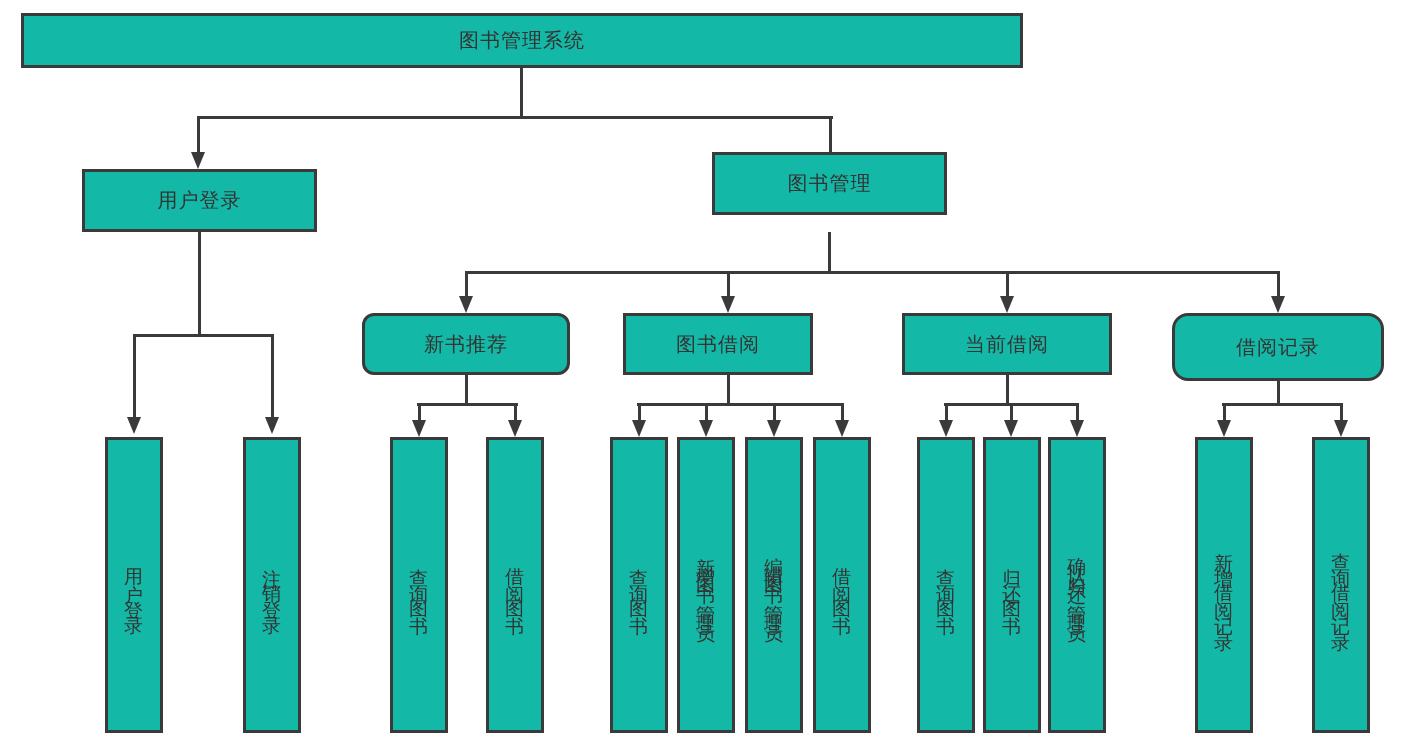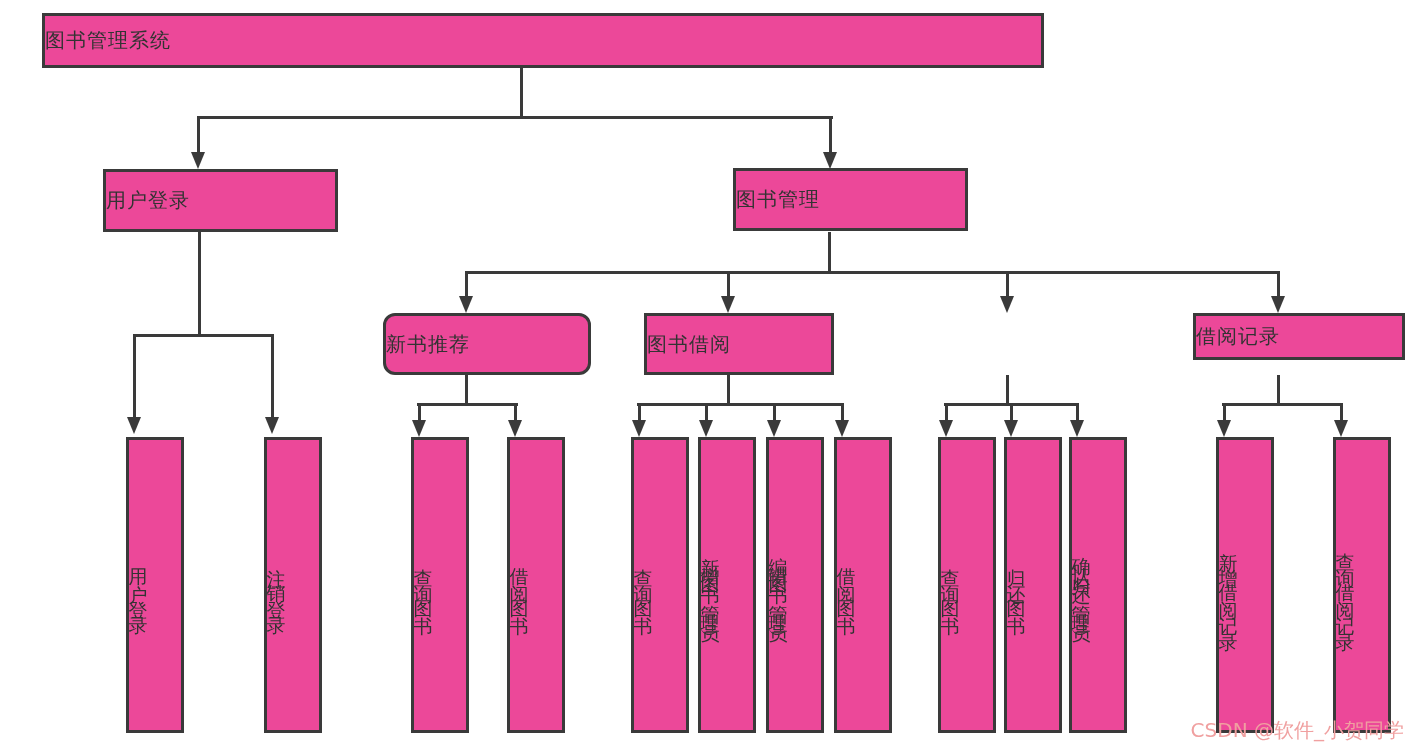--- a/index.html
+++ b/index.html
@@ -8,26 +8,25 @@
   #stage {
     position: relative;
     width: 1405px;
     height: 747px;
     background: #ffffff;
     overflow: hidden;
   }
   .box {
     position: absolute;
     border: 3px solid #3a3a3a;
-    background: #ec4899;
+    background: #14b8a6;
     display: flex;
     align-items: center;
-    justify-content: flex-start;
+    justify-content: center;
     color: #333333;
-    margin-left: 21px;
   }
   .hbox span {
     font-size: 20px;
     letter-spacing: 1px;
     white-space: nowrap;
   }
   .vbox span {
     writing-mode: vertical-rl;
     text-orientation: mixed;
     font-size: 19px;
@@ -40,25 +39,25 @@
   .tri {
     position: absolute;
     width: 0; height: 0;
     border-left: 7px solid transparent;
     border-right: 7px solid transparent;
     border-top: 17px solid #3a3a3a;
   }
   
   #n-root        { left: 21px;   top: 13px;  width: 1002px; height: 55px; }
   #n-userlogin   { left: 82px;   top: 169px; width: 235px;  height: 63px; }
-  #n-bookmgmt    { left: 712px;  top: 168px; width: 235px;  height: 63px; }
+  #n-bookmgmt    { left: 712px;  top: 152px; width: 235px;  height: 63px; }
   #n-newbookrec  { left: 362px;  top: 313px; width: 208px;  height: 62px; border-radius: 12px; }
   #n-bookborrow  { left: 623px;  top: 313px; width: 190px;  height: 62px; }
   #n-currentbor  { left: 902px;  top: 313px; width: 210px;  height: 62px; }
-  #n-borrecords  { left: 1172px; top: 313px; width: 212px;  height: 47px; }
+  #n-borrecords  { left: 1172px; top: 313px; width: 212px;  height: 68px; border-radius: 16px; }
   #n-l-userlogin { left: 105px;  top: 437px; width: 58px;   height: 296px; }
   #n-l-logout    { left: 243px;  top: 437px; width: 58px;   height: 296px; }
   #n-l-rec-q     { left: 390px;  top: 437px; width: 58px;   height: 296px; }
   #n-l-rec-b     { left: 486px;  top: 437px; width: 58px;   height: 296px; }
   #n-l-bb-q      { left: 610px;  top: 437px; width: 58px;   height: 296px; }
   #n-l-bb-add    { left: 677px;  top: 437px; width: 58px;   height: 296px; }
   #n-l-bb-edit   { left: 745px;  top: 437px; width: 58px;   height: 296px; }
   #n-l-bb-b      { left: 813px;  top: 437px; width: 58px;   height: 296px; }
   #n-l-cb-q      { left: 917px;  top: 437px; width: 58px;   height: 296px; }
   #n-l-cb-ret    { left: 983px;  top: 437px; width: 58px;   height: 296px; }
@@ -149,20 +148,23 @@
   <div class="box hbox" id="n-bookmgmt">
     <span>图书管理</span>
   </div>
 
   <div class="box hbox" id="n-newbookrec">
     <span>新书推荐</span>
   </div>
   <div class="box hbox" id="n-bookborrow">
     <span>图书借阅</span>
   </div>
+  <div class="box hbox" id="n-currentbor">
+    <span>当前借阅</span>
+  </div>
   <div class="box hbox" id="n-borrecords">
     <span>借阅记录</span>
   </div>
 
   <div class="box vbox" id="n-l-userlogin">
     <span>用户登录</span>
   </div>
   <div class="box vbox" id="n-l-logout">
     <span>注销登录</span>
   </div>
@@ -197,15 +199,14 @@
     <span class="long">确认归还（管理员）</span>
   </div>
 
   <div class="box vbox" id="n-l-br-add">
     <span>新增借阅记录</span>
   </div>
   <div class="box vbox" id="n-l-br-q">
     <span>查询借阅记录</span>
   </div>
 
-  <div id="watermark">CSDN @软件_小贺同学</div>
 
 </div>
 
 </body></html>

